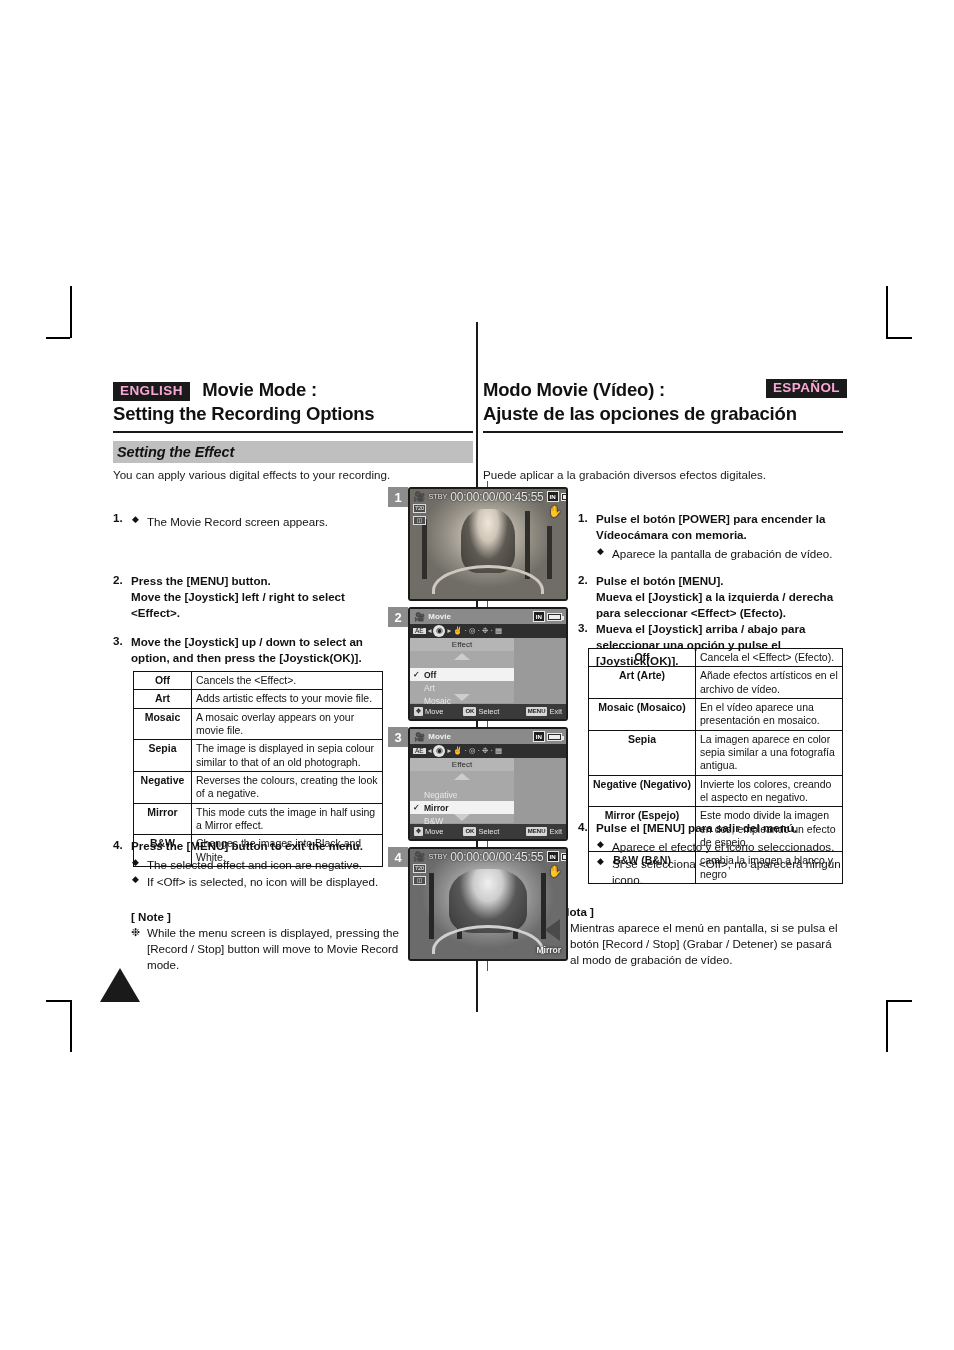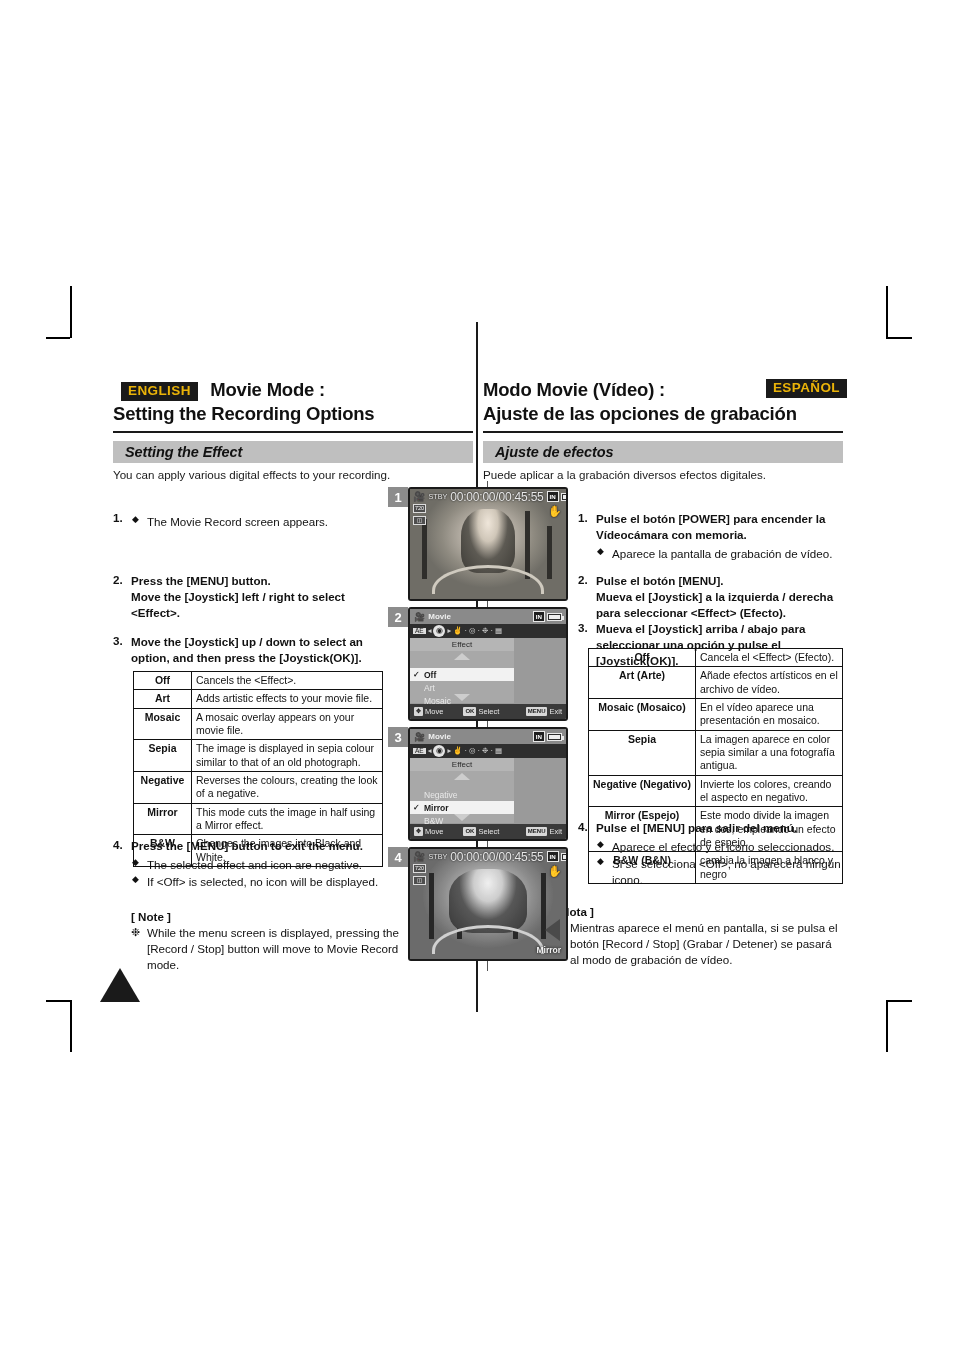--- a/index.html
+++ b/index.html
@@ -19,40 +19,39 @@
 
   
   .center-rule {
     position: absolute; left: 476px; top: 322px;
     width: 1.5px; height: 690px; background: #1a1a1a;
   }
 
   
   .hdr { position: absolute; }
   .lang-badge {
-    display: inline-block; background: #1a1a1a; color: #eab308;
+    display: inline-block; background: #1a1a1a; color: #f9a8d4;
     font-weight: bold; font-size: 13.5px; letter-spacing: .4px;
     padding: 2px 7px 3px 7px; line-height: 1.05;
     vertical-align: middle;
-    margin-left: 8px;
   }
   .hdr-title {
     font-weight: bold; font-size: 18.5px; line-height: 1.28;
     letter-spacing: -.2px;
   }
   .hdr-rule { position: absolute; height: 2.2px; background: #1a1a1a; }
 
   
   .sec-bar {
     position: absolute; background: #bfbfbf; height: 22px;
     display: flex; align-items: center;
   }
   .sec-bar span {
     font-style: italic; font-weight: bold; font-size: 14.5px;
-    padding-left: 12px; color: #111; letter-spacing: -.1px;
+    padding-left: 4px; color: #111; letter-spacing: -.1px;
   }
   .sec-intro {
     position: absolute; font-size: 11.6px; color: #1a1a1a;
   }
 
   
   .step { position: absolute; display: flex; font-size: 11.6px; }
   .step .num { font-weight: bold; width: 18px; flex: 0 0 18px; }
   .step .body { font-weight: bold; line-height: 1.36; }
   .bullets { margin: 3px 0 0 0; padding: 0; list-style: none; }
@@ -271,23 +270,20 @@
     </div>
     <div class="hdr-title">Ajuste de las opciones de grabación</div>
   </div>
   <div class="hdr-rule" style="left:483px; top:431px; width:360px;"></div>
 
   <div class="sec-bar" style="left:113px; top:441px; width:360px;">
     <span>Setting the Effect</span>
   </div>
   <div class="sec-intro" style="left:113px; top:468px; width:360px;">You can apply various digital effects to your recording.</div>
 
-  <div class="sec-bar" style="left:483px; top:441px; width:360px;">
-    <span>Ajuste de efectos</span>
-  </div>
   <div class="sec-intro" style="left:483px; top:468px; width:360px;">Puede aplicar a la grabación diversos efectos digitales.</div>
 
   <div class="step" style="left:113px; top:511px; width:270px;">
     <div class="num">1.</div>
     <div class="body">
       <ul class="bullets">
         <li>The Movie Record screen appears.</li>
       </ul>
     </div>
   </div>

